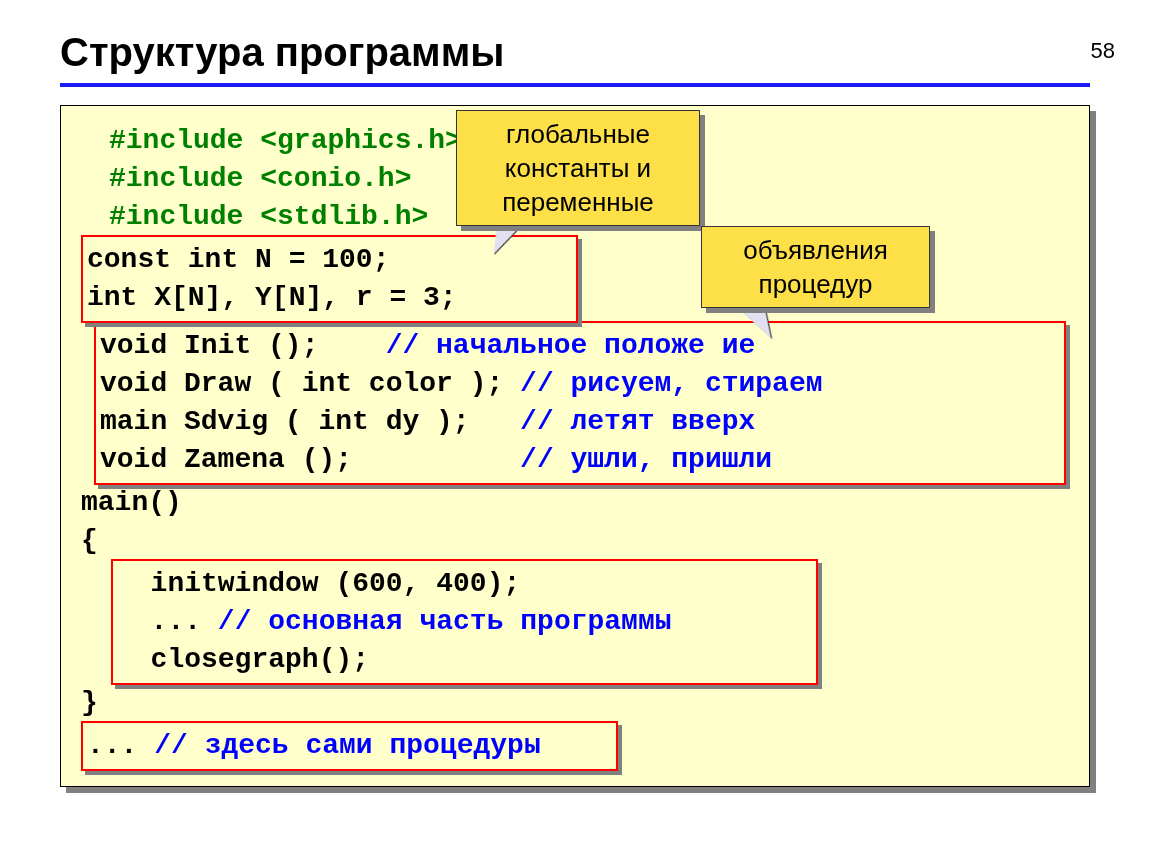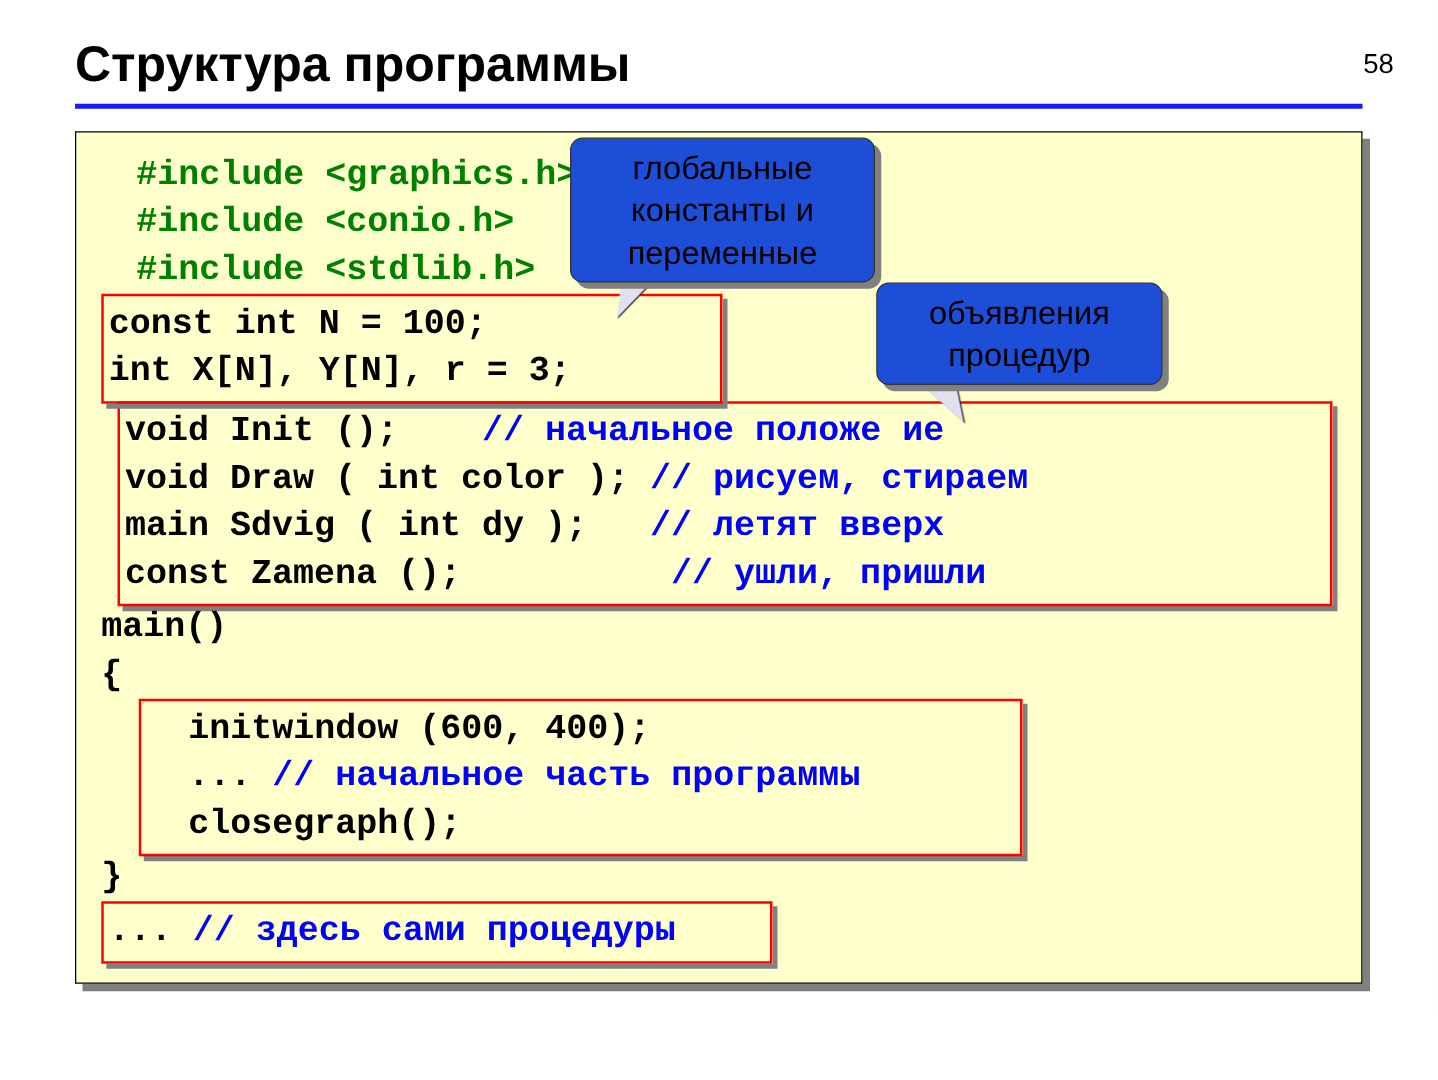--- a/index.html
+++ b/index.html
@@ -55,23 +55,23 @@
     padding: 4px;
     margin: -1px 0;
   }
   .rb-globals { display: inline-block; width: 485px; }
   .rb-procs   { display: block; max-width: 960px; margin-left: 13px; }
   .rb-main    { display: block; margin-left: 30px; max-width: 695px; }
   .rb-foot    { display: inline-block; width: 525px; }
 
   .callout {
     position: absolute;
-    background: #1d4ed8;
+    background: #fde047;
     border: 1px solid #333;
-    border-radius: 10px;
+    border-radius: 0;
     box-shadow: 5px 5px 0 #808080;
     font-family: Arial, sans-serif;
     font-size: 26px;
     font-weight: normal;
     color: #000;
     text-align: center;
     line-height: 34px;
     padding: 6px 16px;
   }
   .callout1 { top: 4px; left: 395px; width: 210px; }
@@ -117,29 +117,29 @@
 
     <div class="redbox rb-globals">
       <div class="codeline black">const int N = 100;</div>
       <div class="codeline black">int X[N], Y[N], r = 3;</div>
     </div>
 
     <div class="redbox rb-procs">
       <div class="codeline"><span class="black">void Init ();    </span><span class="blue">// начальное положе ие</span></div>
       <div class="codeline"><span class="black">void Draw ( int color ); </span><span class="blue">// рисуем, стираем</span></div>
       <div class="codeline"><span class="black">main Sdvig ( int dy );   </span><span class="blue">// летят вверх</span></div>
-      <div class="codeline"><span class="black">const Zamena ();          </span><span class="blue">// ушли, пришли</span></div>
+      <div class="codeline"><span class="black">void Zamena ();          </span><span class="blue">// ушли, пришли</span></div>
     </div>
 
     <div class="codeline black">main()</div>
     <div class="codeline black">{</div>
 
     <div class="redbox rb-main">
       <div class="codeline black">  initwindow (600, 400);</div>
-      <div class="codeline"><span class="black">  ... </span><span class="blue">// начальное часть программы</span></div>
+      <div class="codeline"><span class="black">  ... </span><span class="blue">// основная часть программы</span></div>
       <div class="codeline black">  closegraph();</div>
     </div>
 
     <div class="codeline black">}</div>
 
     <div class="redbox rb-foot">
       <div class="codeline"><span class="black">... </span><span class="blue">// здесь сами процедуры</span></div>
     </div>
 
     

